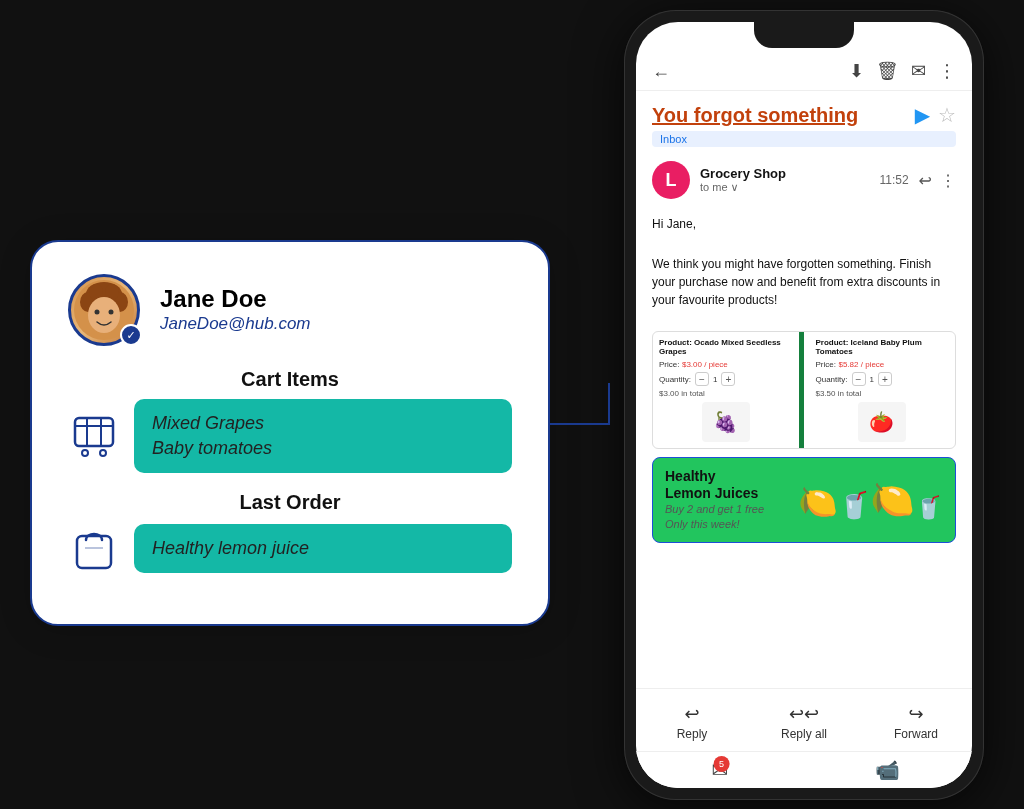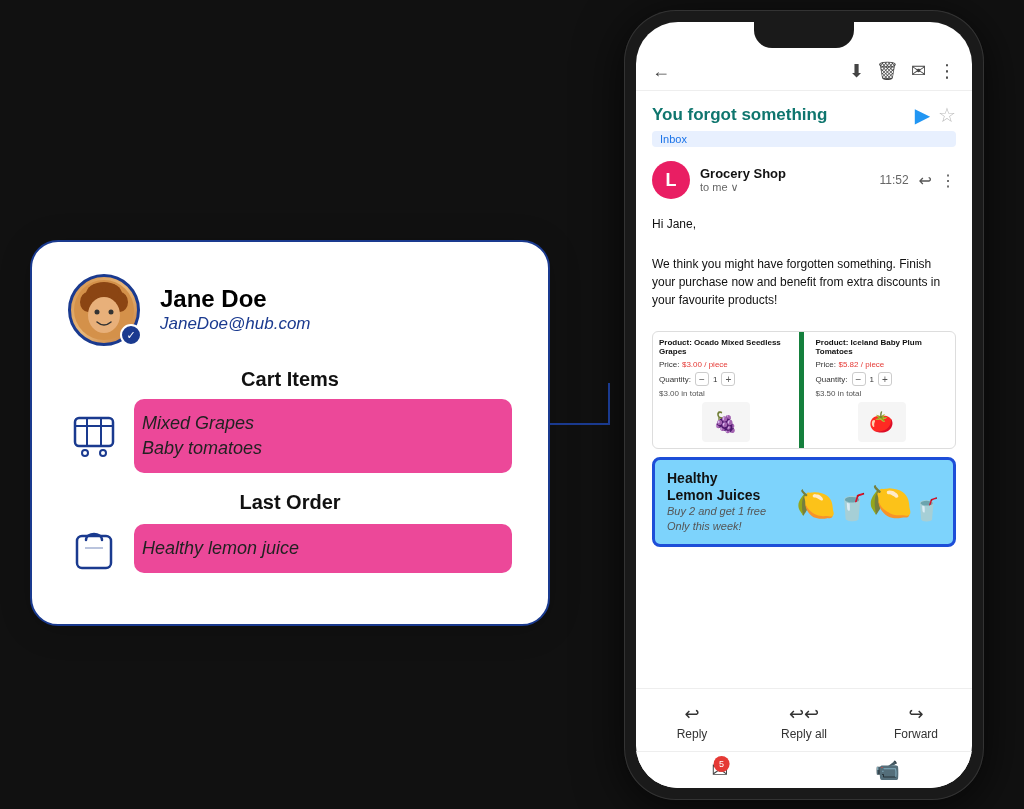--- a/index.html
+++ b/index.html
@@ -109,23 +109,23 @@
       width: 52px;
       height: 52px;
       flex-shrink: 0;
       display: flex;
       align-items: center;
       justify-content: center;
     }
 
     .section-box {
       flex: 1;
-      background: #ec4899;
+      background: #14b8a6;
       border-radius: 10px;
-      padding: 12px 8px;
+      padding: 12px 18px;
       font-size: 18px;
       font-style: italic;
       color: #222;
       line-height: 1.4;
     }
 
     
     .connector {
       position: absolute;
       right: -62px;
@@ -208,24 +208,25 @@
     .gmail-topbar-spacer { flex: 1; }
 
     .gmail-subject-row {
       padding: 12px 16px 4px;
       display: flex;
       align-items: center;
       gap: 8px;
     }
 
     .gmail-subject {
-      font-size: 17px;
+      font-size: 20px;
       font-weight: 700;
-      color: #0f766e;
+      color: #c2410c;
       flex: 1;
+      text-decoration: underline;
     }
 
     .gmail-subject-arrow {
       color: #2196f3;
       font-size: 20px;
     }
 
     .gmail-star {
       color: #bbb;
       font-size: 20px;
@@ -342,23 +343,23 @@
       display: flex;
       align-items: center;
       justify-content: center;
       font-size: 20px;
       margin: 4px auto 0;
     }
 
     
     .lemon-banner {
       margin: 0 16px 8px;
-      border: 3px solid #1d4ed8;
+      border: 1px solid #1d4ed8;
       border-radius: 8px;
-      background: #7dd3fc;
+      background: #22c55e;
       display: flex;
       align-items: center;
       padding: 10px 12px;
       gap: 8px;
       overflow: hidden;
     }
 
     .lemon-text { flex: 1; }
     .lemon-title {
       font-size: 14px;

